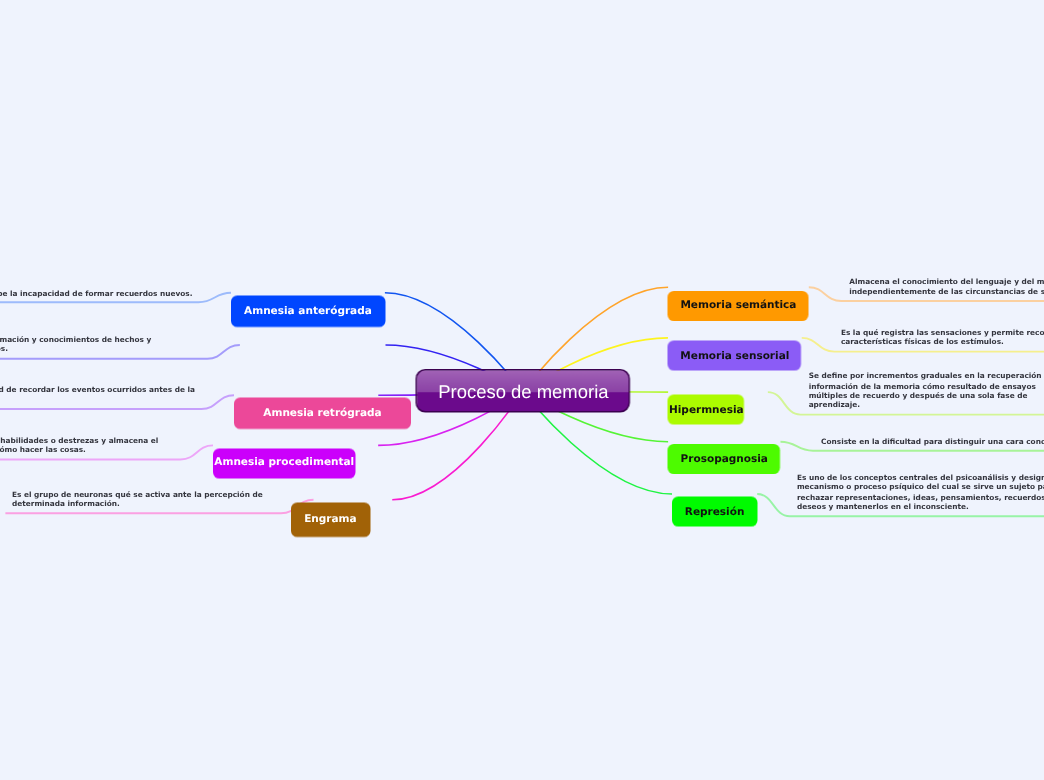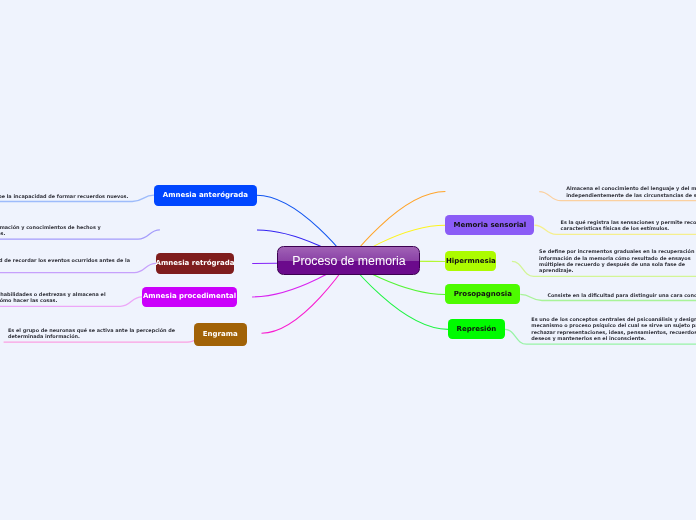--- a/index.html
+++ b/index.html
@@ -7,21 +7,21 @@
   body{width:696px;height:520px;overflow:hidden;
        font-family:"DejaVu Sans",sans-serif;-webkit-font-smoothing:antialiased;}
   #stage{position:relative;width:696px;height:520px;overflow:hidden;background:#eff3fd;}
   svg#links{position:absolute;left:0;top:0;width:696px;height:520px;overflow:visible;}
   svg#links path{fill:none;stroke-linecap:butt;stroke-linejoin:round;}
   svg#links path.trunk{stroke-width:1.05;}
   svg#links path.leaf{stroke-width:1.3;}
   .node span,#central span{display:block;transform:translateZ(0);}
   .node{position:absolute;box-sizing:border-box;display:flex;align-items:center;
         justify-content:center;border-radius:4.2px;font-weight:bold;font-size:7px;
-        white-space:nowrap;line-height:1;transform:translateZ(0);}
+        white-space:nowrap;line-height:1;transform:translateZ(0);margin-top:12px;}
   #central{position:absolute;box-sizing:border-box;display:flex;align-items:center;
         justify-content:center;border-radius:6.5px;font-weight:normal;font-size:12.3px;
         font-family:"Liberation Sans",sans-serif;
         color:#fff;white-space:nowrap;
         left:277.40px;top:246.30px;width:143.10px;height:29.00px;
         border:1.45px solid #3b0050;transform:translateZ(0);
         background:linear-gradient(180deg,#a162b5 0%,#9450ad 28%,#8b42a5 52.5%,#6b0a8c 52.5%,#6b0a8c 100%);}
   .desc{position:absolute;font-size:4.91px;line-height:6.33px;color:#33343d;
         font-weight:bold;text-align:left;transform:translateZ(0);}
 </style>
@@ -52,32 +52,35 @@
     <path class="leaf" d="M 504.80 329.35 C 515.65 329.35 515.65 344.20 526.50 344.20 L 700.00 344.20" stroke="#98f3a6"></path>
   </svg>
   <div id="central">
     <span>Proceso de memoria</span>
   </div>
   <div class="node" style="left:154.00px;top:184.60px;width:102.60px;height:21.20px;background:#0046ff;color:#ffffff">
       <span>Amnesia anterógrada</span>
     </div>
   <div class="desc" style="left:-19.20px;top:193.34px;width:150.00px">Describe la incapacidad de formar recuerdos nuevos.</div>
   <div class="desc" style="left:-42.10px;top:224.04px;width:145.00px">Almacena información y conocimientos de hechos y acontecimientos.</div>
-  <div class="node" style="left:156.00px;top:253.30px;width:78px;height:20.30px;background:#7f1d1d;color:#ffffff">
+  <div class="node" style="left:156.00px;top:253.30px;width:118px;height:20.30px;background:#ec4899;color:#ffffff">
       <span>Amnesia retrógrada</span>
     </div>
   <div class="desc" style="left:-45.30px;top:257.34px;width:178.00px">Es la incapacidad de recordar los eventos ocurridos antes de la lesión.</div>
   <div class="node" style="left:142.00px;top:287.00px;width:95px;height:19.80px;background:#cb00fb;color:#ffffff">
       <span>Amnesia procedimental</span>
     </div>
   <div class="desc" style="left:-50.60px;top:290.84px;width:158.00px">Se encarga de las habilidades o destrezas y almacena el conocimiento de cómo hacer las cosas.</div>
   <div class="node" style="left:194px;top:322.80px;width:52.50px;height:23px;background:#a16207;color:#ffffff">
       <span>Engrama</span>
     </div>
   <div class="desc" style="left:8.00px;top:327.04px;width:172.00px">Es el grupo de neuronas qué se activa ante la percepción de determinada información.</div>
+  <div class="node" style="left:445.40px;top:181.50px;width:93.80px;height:20.10px;background:#ff9900;color:#121212">
+      <span>Memoria semántica</span>
+    </div>
   <div class="desc" style="left:566.20px;top:185.44px;width:175.00px">Almacena el conocimiento del lenguaje y del mundo independientemente de las circunstancias de su adquisición.</div>
   <div class="node" style="left:445.30px;top:215.20px;width:89.20px;height:20.10px;background:#8b5cf6;color:#121212">
       <span>Memoria sensorial</span>
     </div>
   <div class="desc" style="left:560.60px;top:218.94px;width:170.00px">Es la qué registra las sensaciones y permite reconocer las características físicas de los estímulos.</div>
   <div class="node" style="left:445.40px;top:251.30px;width:51px;height:20.20px;background:#acfb00;color:#121212">
       <span>Hipermnesia</span>
     </div>
   <div class="desc" style="left:539.10px;top:248.44px;width:168.00px">Se define por incrementos graduales en la recuperación de información de la memoria cómo resultado de ensayos múltiples de recuerdo y después de una sola fase de aprendizaje.</div>
   <div class="node" style="left:445.40px;top:284.40px;width:74.90px;height:20.10px;background:#4dfb00;color:#121212">

